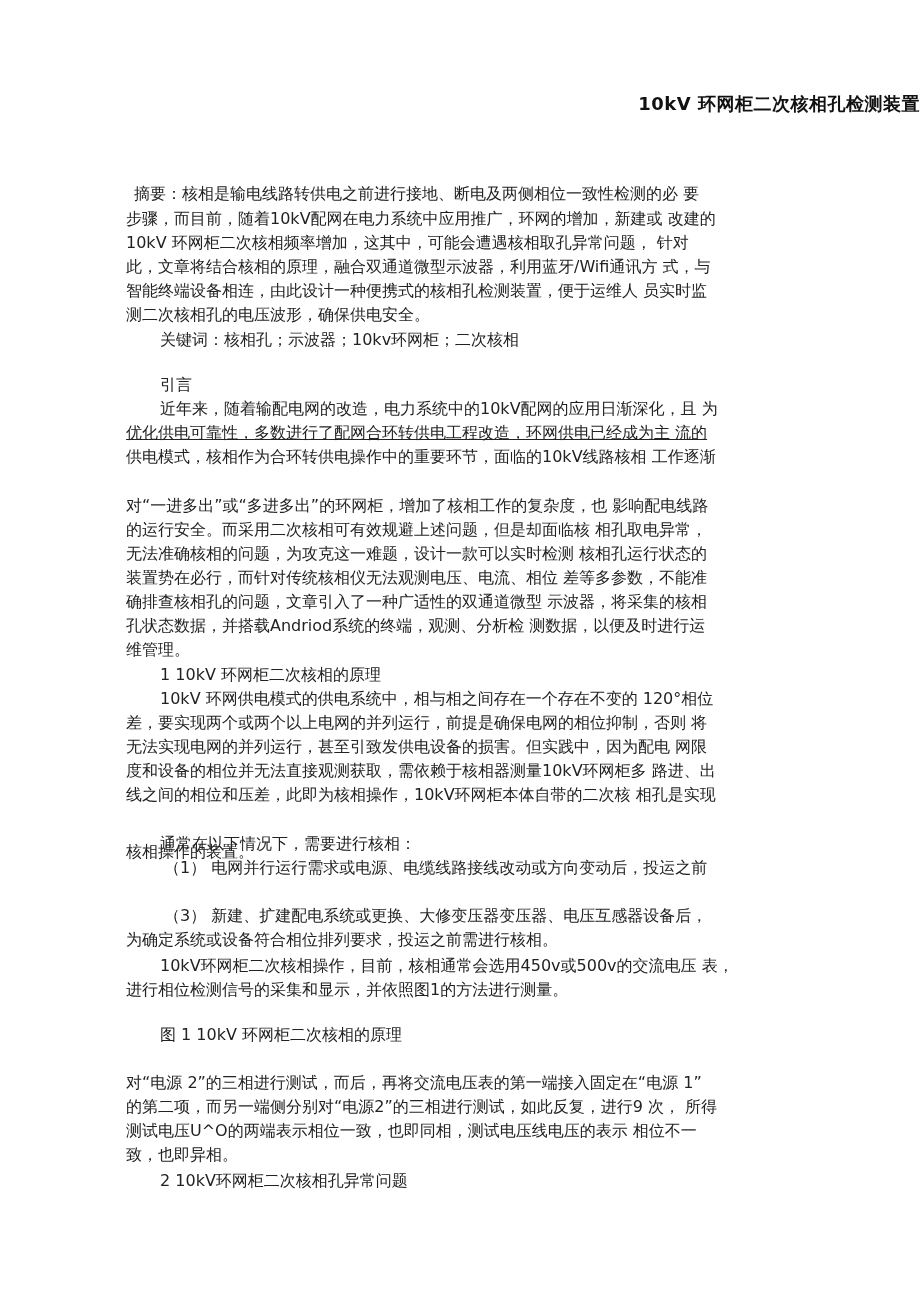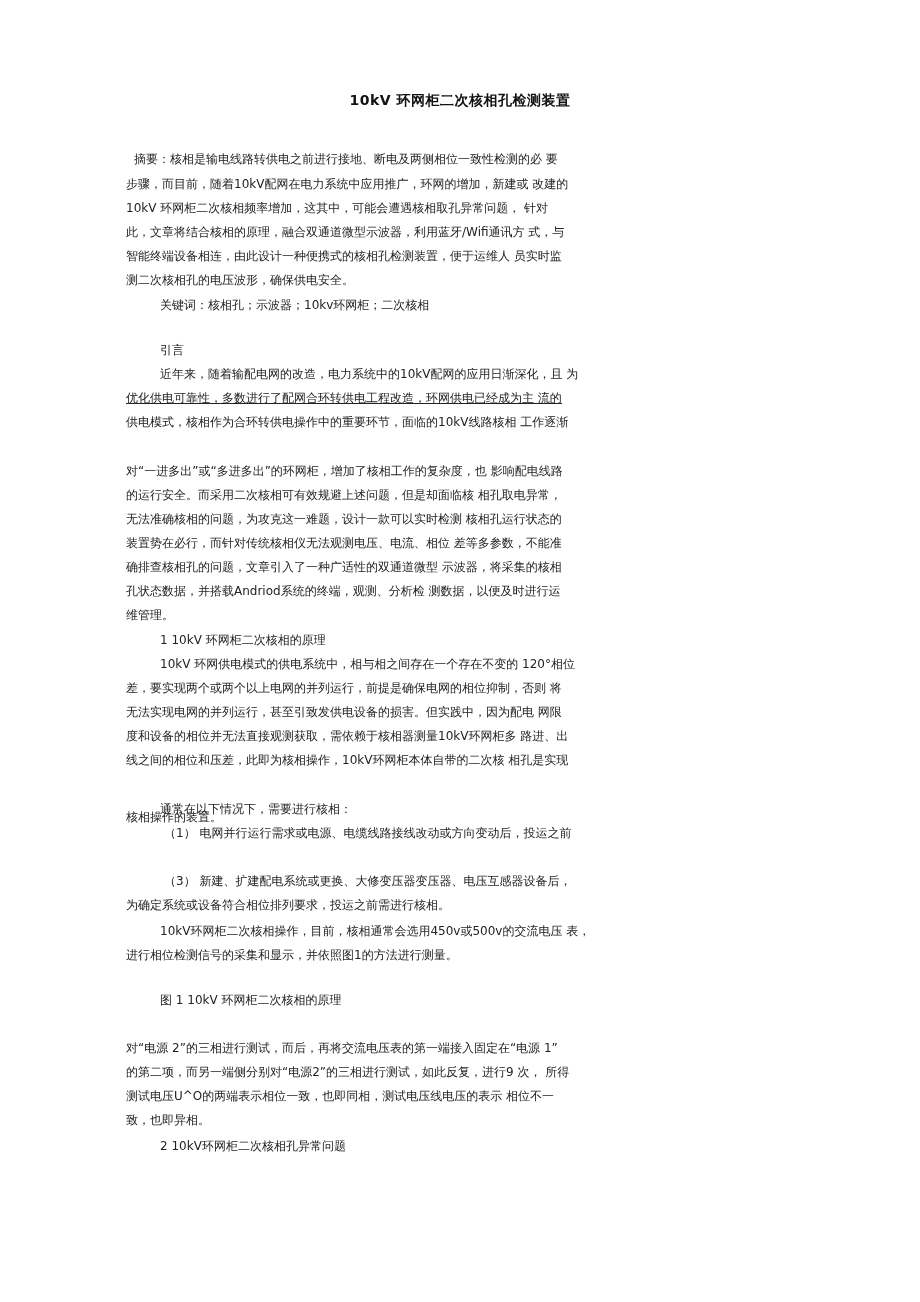--- a/index.html
+++ b/index.html
@@ -1,22 +1,22 @@
 <!DOCTYPE html>
 <html><head>
   <meta charset="utf-8">
   <style>
     html, body { margin: 0; padding: 0; background: #ffffff; }
     body { width: 920px; height: 1302px; position: relative; overflow: hidden;
            font-family: "DejaVu Sans", "Liberation Sans", sans-serif; color: #1a1a1a; }
     .page { position: absolute; left: 0; top: 0; width: 920px; height: 1302px; }
-    .title { position: absolute; left: 0; width: 920px; top: 92px; text-align: center;
-             font-size: 14px; font-weight: bold; color: #111; letter-spacing: 0.5px; }
-    .line { position: absolute; left: 126px; width: 680px; font-size: 12px; line-height: 22px;
-            white-space: nowrap; overflow: visible; color: #222; }
+    .title { position: absolute; left: 0; width: 920px; top: 92px; text-align: right;
+             font-size: 18px; font-weight: bold; color: #111; letter-spacing: 0.5px; }
+    .line { position: absolute; left: 126px; width: 680px; font-size: 16px; line-height: 22px;
+            white-space: nowrap; overflow: visible; color: #222; margin-top: 35px; }
     .indent { left: 160px; }
     .indent-sm { left: 134px; }
     .item { left: 164px; }
     .item3 { left: 164px; }
   </style>
 </head>
 <body>
 
 <div class="page">
 

